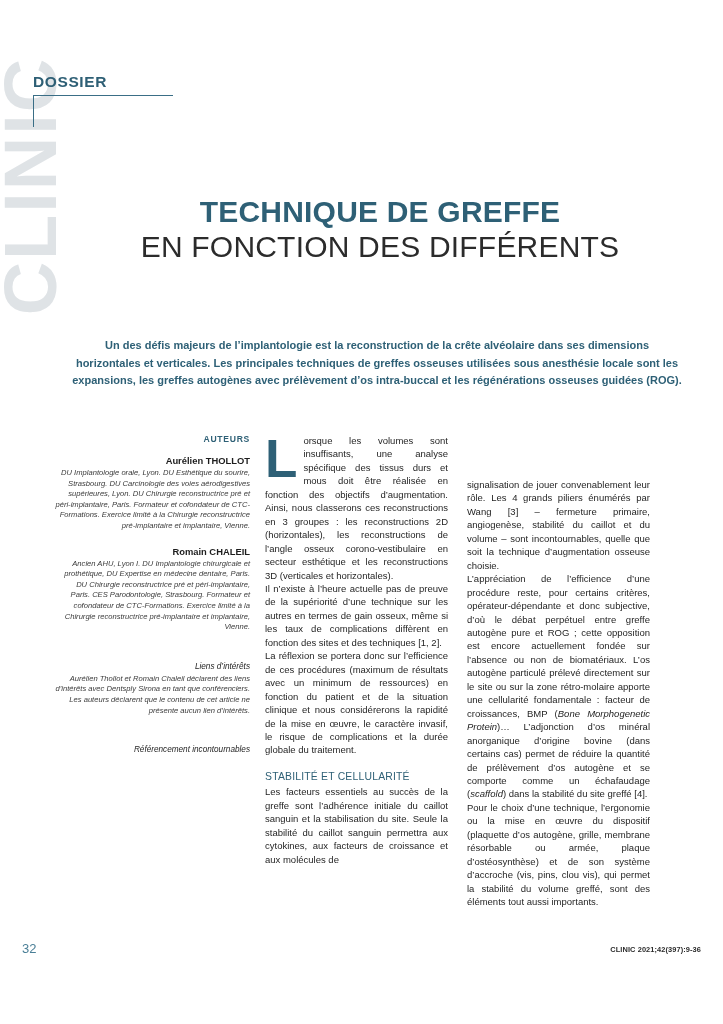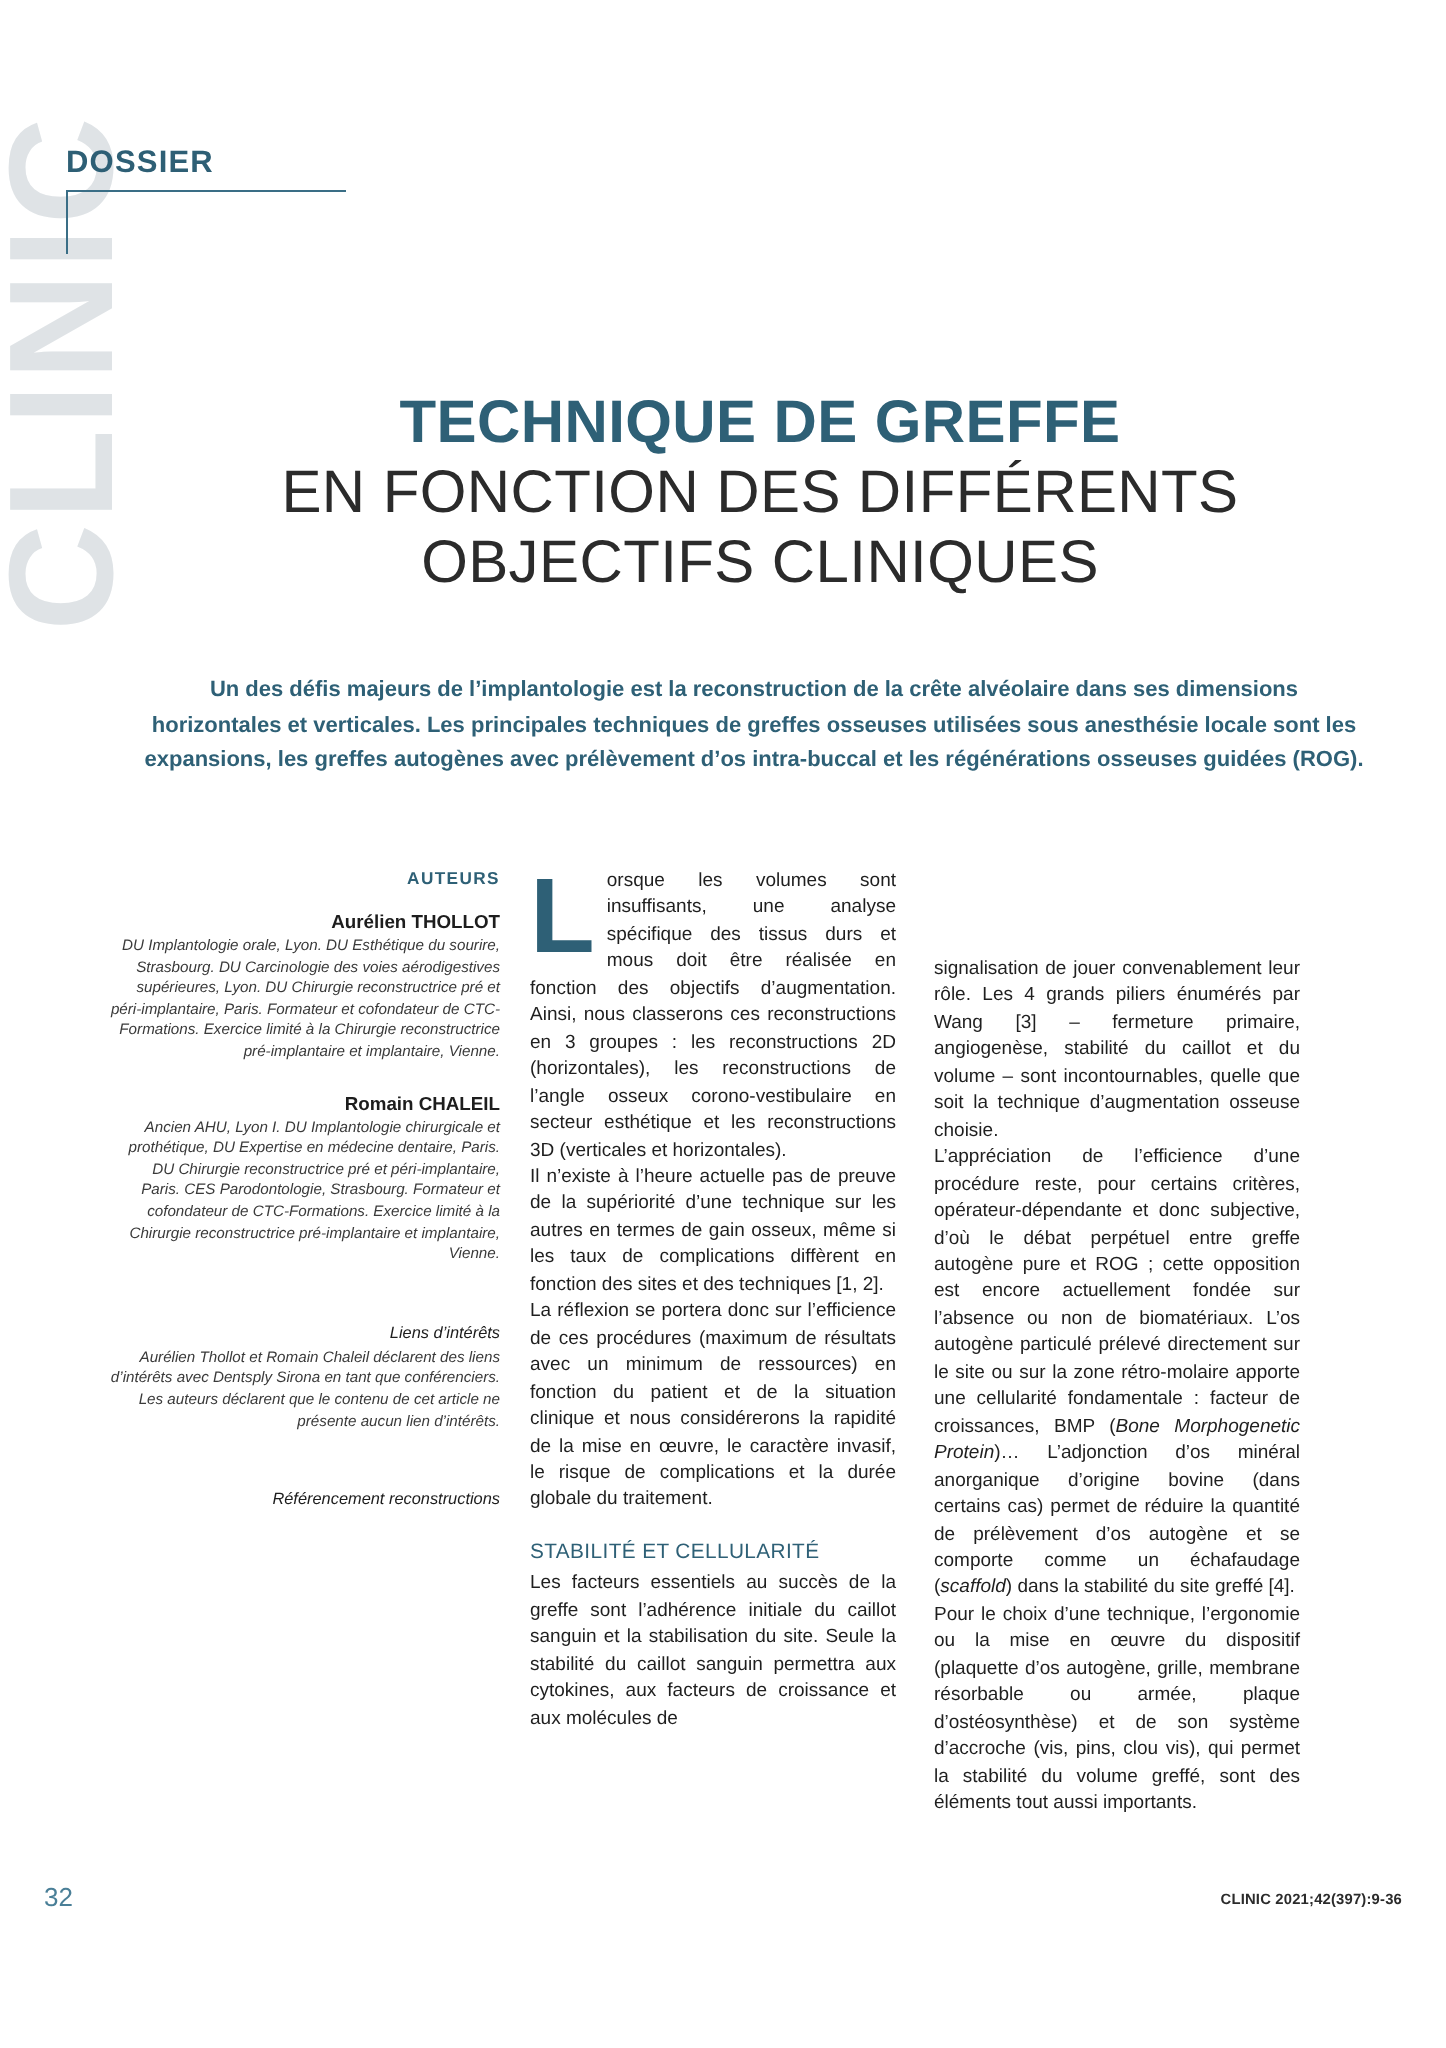--- a/index.html
+++ b/index.html
@@ -232,42 +232,41 @@
 
   <div class="dossier-wrap">
     <div class="dossier-label">DOSSIER</div>
     <div class="dossier-rule"></div>
     <div class="dossier-tick"></div>
   </div>
 
   <div class="title-block">
     <div class="title-line accent">TECHNIQUE DE GREFFE</div>
     <div class="title-line">EN FONCTION DES DIFFÉRENTS</div>
-    <div class="title-line">OBJECTIFS CLINIQUES</div>
   </div>
 
   <div class="abstract">Un des défis majeurs de l’implantologie est la reconstruction de la crête alvéolaire dans ses dimensions horizontales et verticales. Les principales techniques de greffes osseuses utilisées sous anesthésie locale sont les expansions, les greffes autogènes avec prélèvement d’os intra-buccal et les régénérations osseuses guidées (ROG).</div>
 
   <div class="col-authors">
     <div class="auteurs-head">AUTEURS</div>
 
     <div class="author-block">
       <div class="author-name">Aurélien THOLLOT</div>
       <div class="author-lines">DU Implantologie orale, Lyon. DU Esthétique du sourire, Strasbourg. DU Carcinologie des voies aérodigestives supérieures, Lyon. DU Chirurgie reconstructrice pré et péri-implantaire, Paris. Formateur et cofondateur de CTC-Formations. Exercice limité à la Chirurgie reconstructrice pré-implantaire et implantaire, Vienne.</div>
     </div>
 
     <div class="author-block">
       <div class="author-name">Romain CHALEIL</div>
       <div class="author-lines">Ancien AHU, Lyon I. DU Implantologie chirurgicale et prothétique, DU Expertise en médecine dentaire, Paris. DU Chirurgie reconstructrice pré et péri-implantaire, Paris. CES Parodontologie, Strasbourg. Formateur et cofondateur de CTC-Formations. Exercice limité à la Chirurgie reconstructrice pré-implantaire et implantaire, Vienne.</div>
     </div>
 
     <div class="small-head">Liens d’intérêts</div>
     <div class="small-body">Aurélien Thollot et Romain Chaleil déclarent des liens d’intérêts avec Dentsply Sirona en tant que conférenciers. Les auteurs déclarent que le contenu de cet article ne présente aucun lien d’intérêts.</div>
 
-    <div class="small-head">Référencement reconstructions</div>
+    <div class="small-head">Référencement incontournables</div>
   </div>
 
   <div class="col-body col-mid">
     <p class="dropcap-para"><span class="dropcap">L</span><span>orsque les volumes sont insuffisants, une analyse spécifique des tissus durs et mous doit être réalisée en fonction des objectifs d’augmentation. Ainsi, nous classerons ces reconstructions en 3 groupes : les reconstructions 2D (horizontales), les reconstructions de l’angle osseux corono-vestibulaire en secteur esthétique et les reconstructions 3D (verticales et horizontales).</span></p>
     <p>Il n’existe à l’heure actuelle pas de preuve de la supériorité d’une technique sur les autres en termes de gain osseux, même si les taux de complications diffèrent en fonction des sites et des techniques [1, 2].</p>
     <p>La réflexion se portera donc sur l’efficience de ces procédures (maximum de résultats avec un minimum de ressources) en fonction du patient et de la situation clinique et nous considérerons la rapidité de la mise en œuvre, le caractère invasif, le risque de complications et la durée globale du traitement.</p>
     <div class="section-head">STABILITÉ ET CELLULARITÉ</div>
     <p>Les facteurs essentiels au succès de la greffe sont l’adhérence initiale du caillot sanguin et la stabilisation du site. Seule la stabilité du caillot sanguin permettra aux cytokines, aux facteurs de croissance et aux molécules de</p>
   </div>
 

